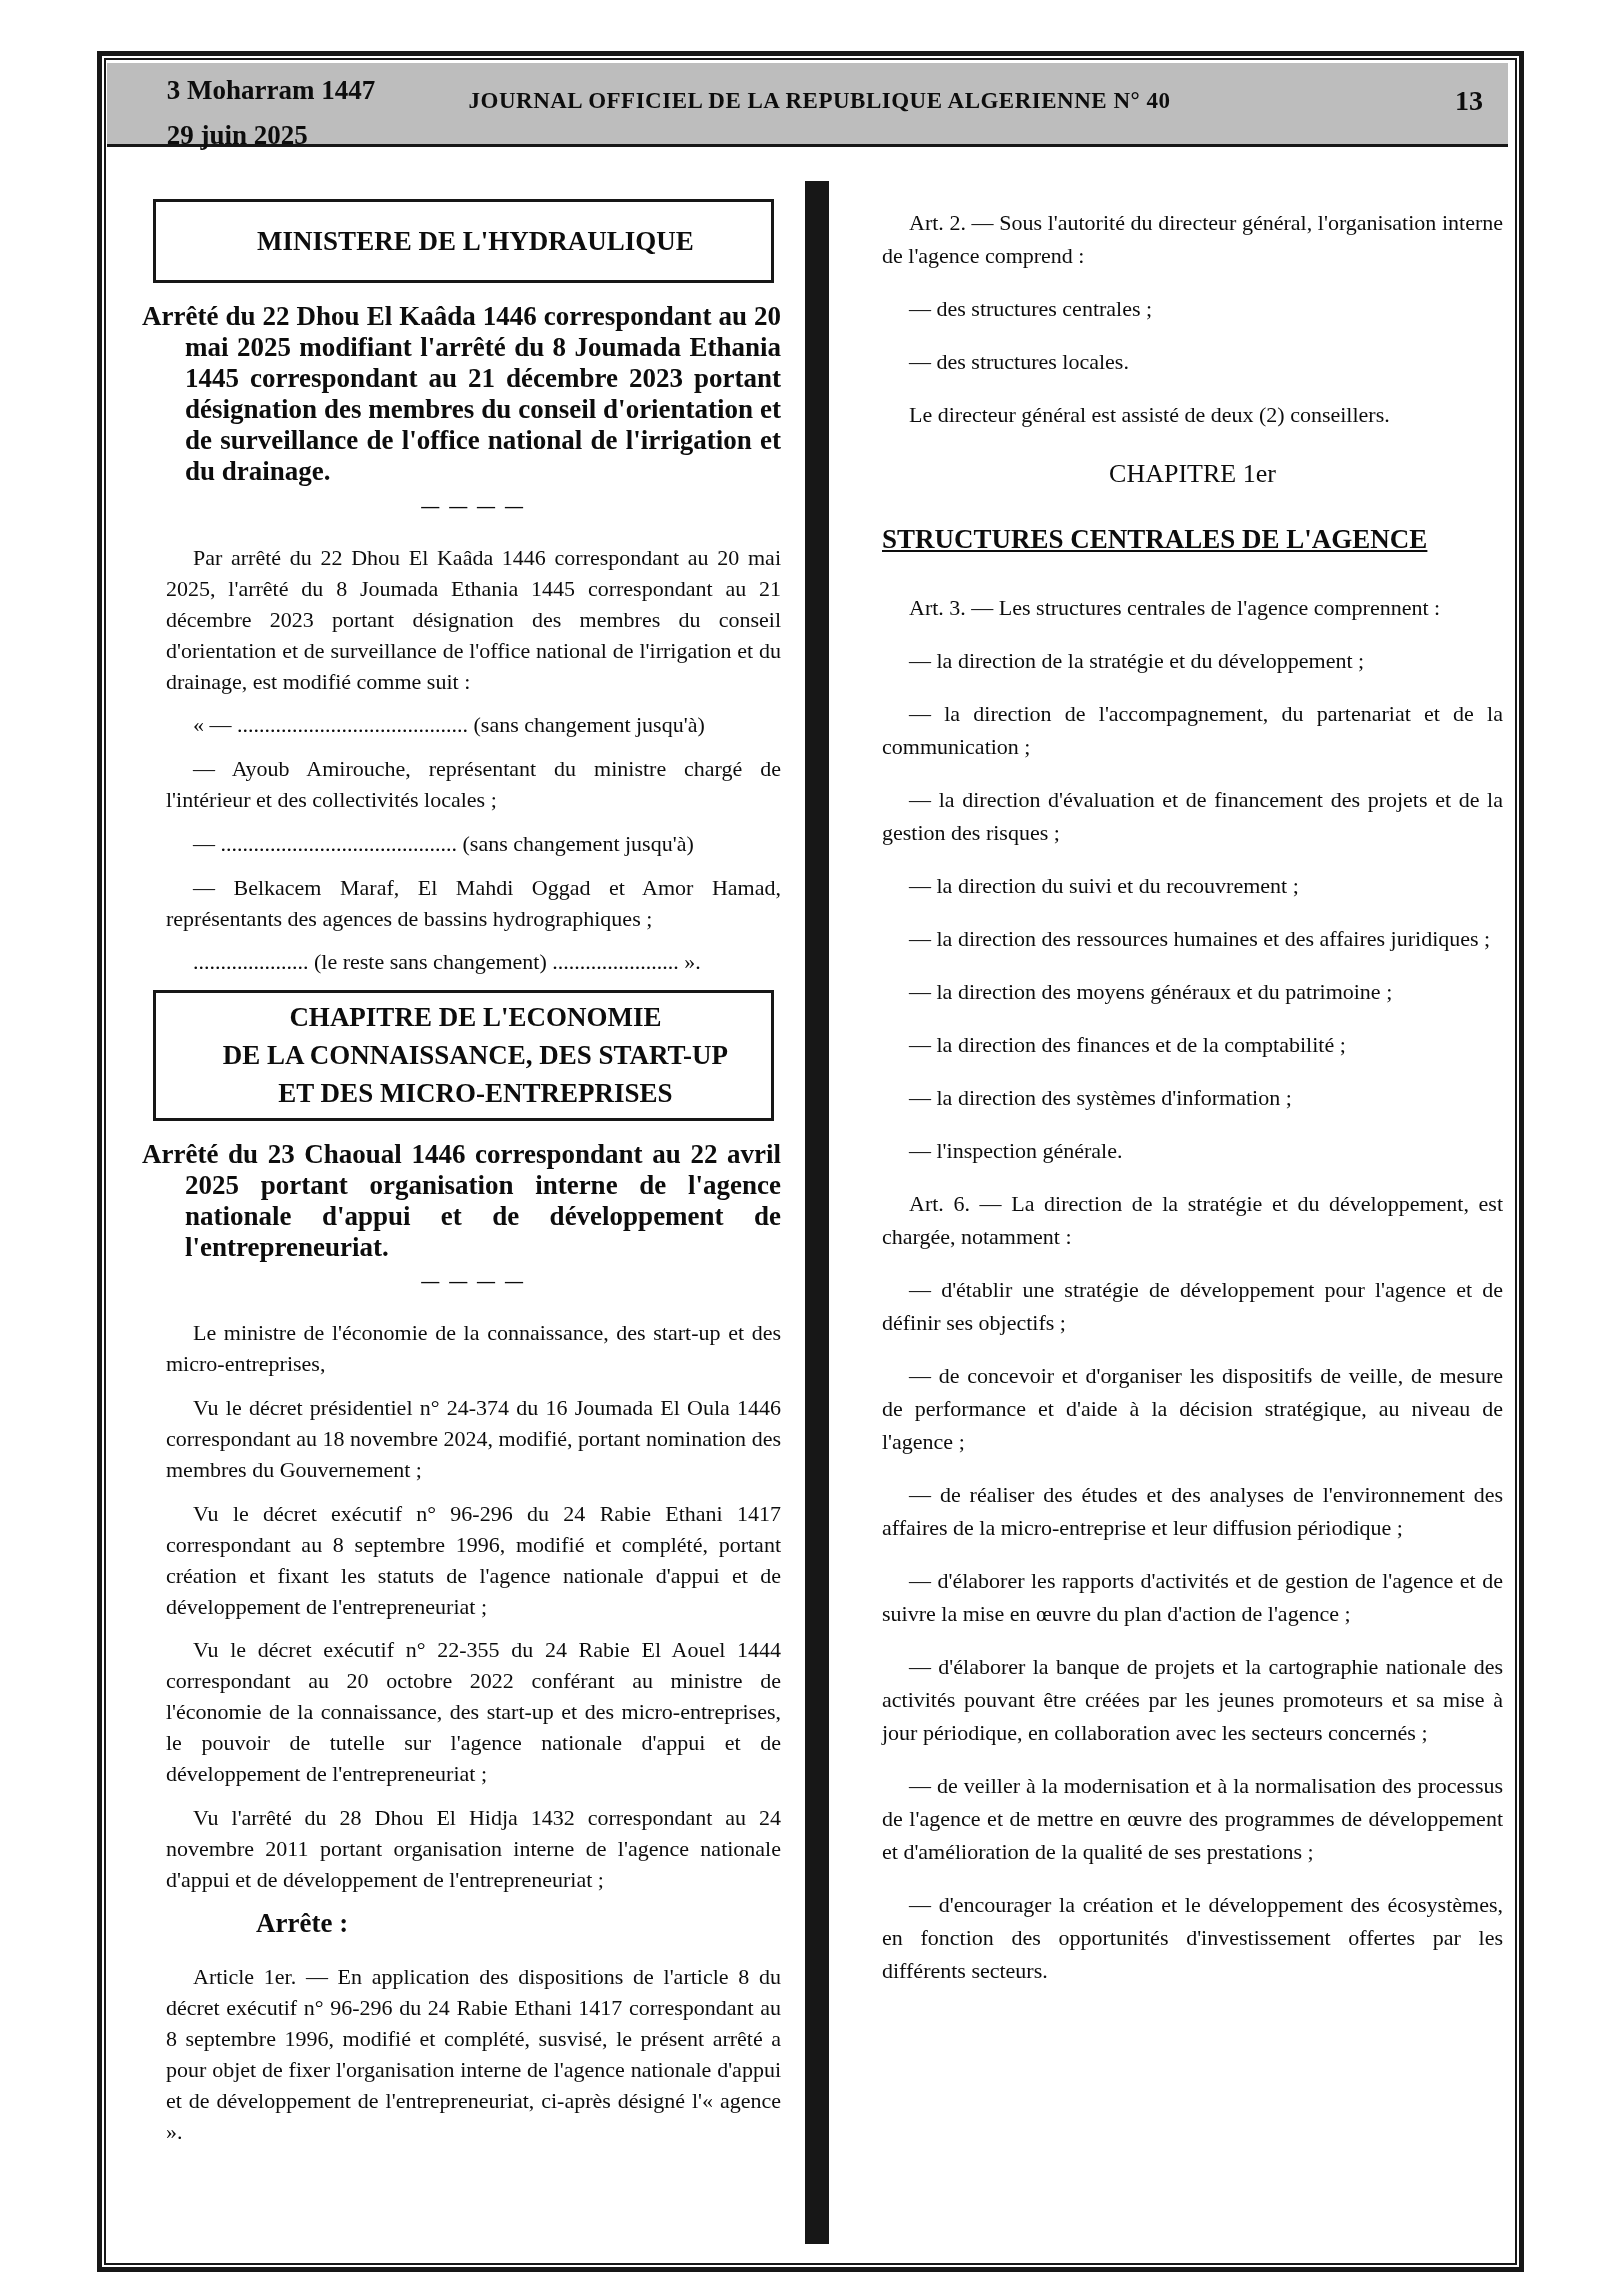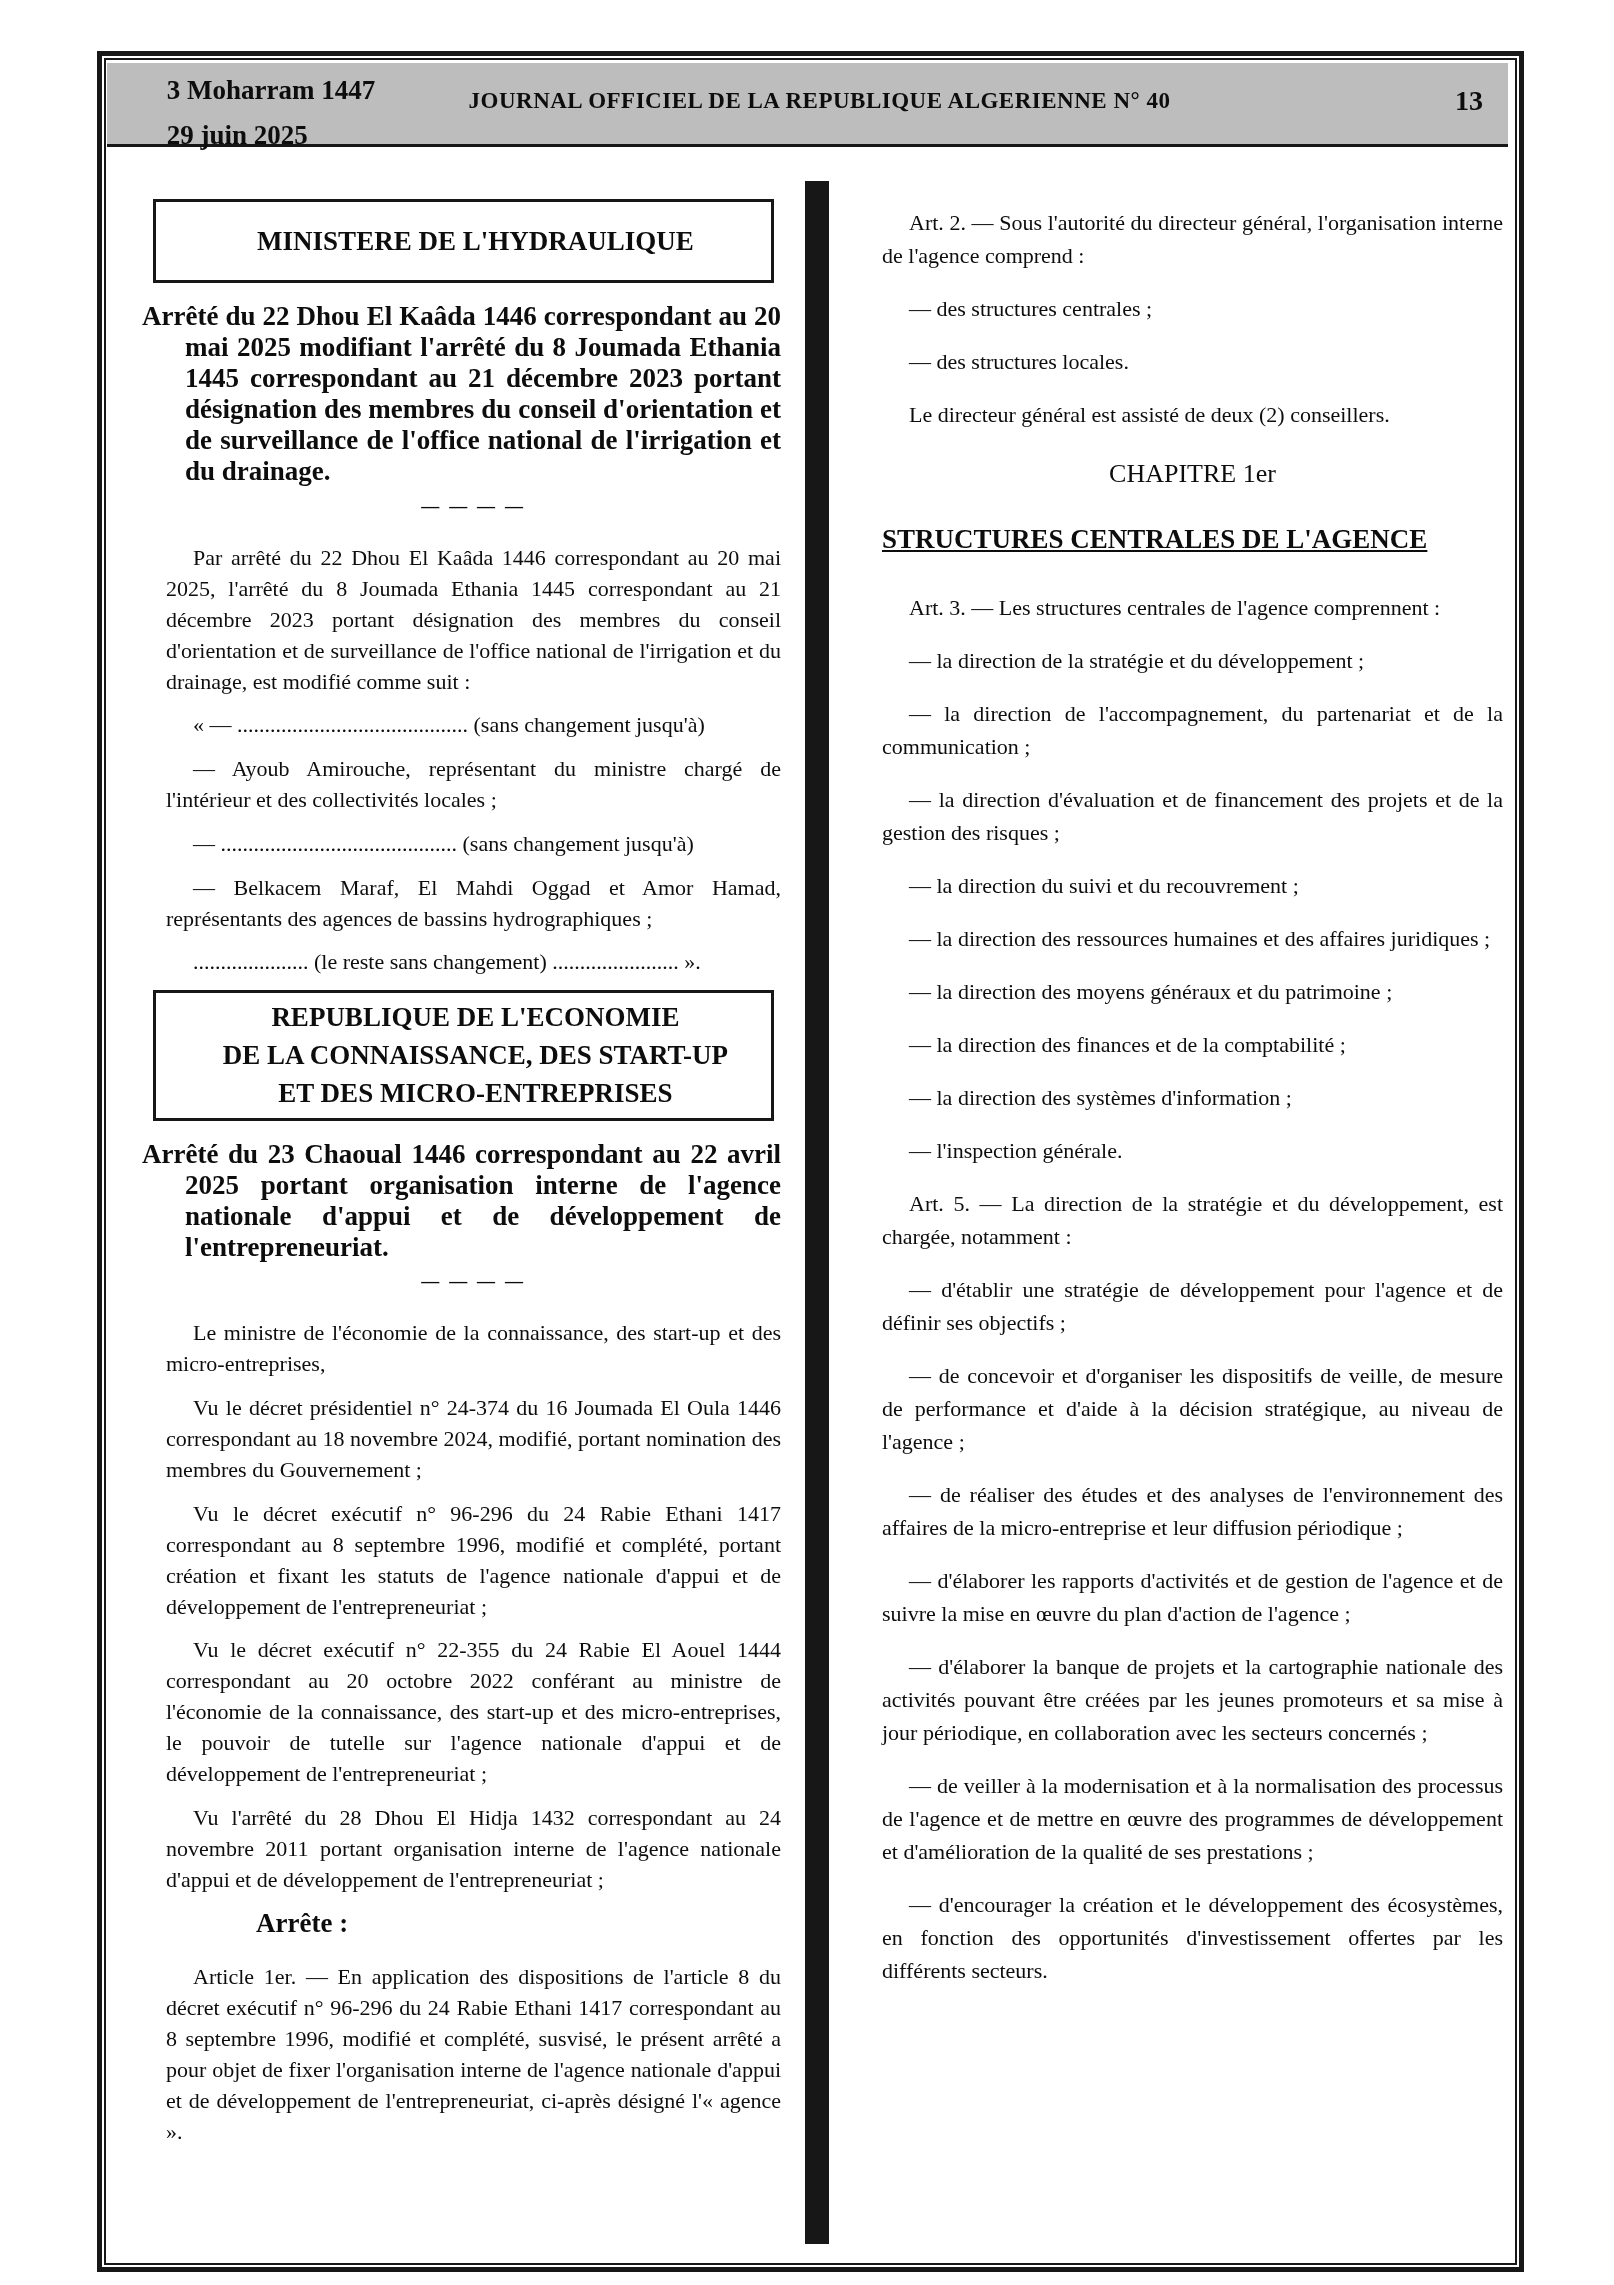--- a/index.html
+++ b/index.html
@@ -74,21 +74,21 @@
 <div class="col col-left" id="col-left">
     <div class="mbox single"><span>MINISTERE DE L'HYDRAULIQUE</span></div>
     <p class="atitle">Arrêté du 22 Dhou El Kaâda 1446 correspondant au 20 mai 2025 modifiant l'arrêté du 8 Joumada Ethania 1445 correspondant au 21 décembre 2023 portant désignation des membres du conseil d'orientation et de surveillance de l'office national de l'irrigation et du drainage.</p>
     <p class="sep">— — — —</p>
     <p class="body">Par arrêté du 22 Dhou El Kaâda 1446 correspondant au 20 mai 2025, l'arrêté du 8 Joumada Ethania 1445 correspondant au 21 décembre 2023 portant désignation des membres du conseil d'orientation et de surveillance de l'office national de l'irrigation et du drainage, est modifié comme suit :</p>
     <p class="body">« — .......................................... (sans changement jusqu'à)</p>
     <p class="body">— Ayoub Amirouche, représentant du ministre chargé de l'intérieur et des collectivités locales ;</p>
     <p class="body">— ........................................... (sans changement jusqu'à)</p>
     <p class="body">— Belkacem Maraf, El Mahdi Oggad et Amor Hamad, représentants des agences de bassins hydrographiques ;</p>
     <p class="body">..................... (le reste sans changement) ....................... ».</p>
-    <div class="mbox"><span>REPUBLIQUE DE L'ECONOMIE</span><br><span>DE LA CONNAISSANCE, DES START-UP</span><br><span>ET DES MICRO-ENTREPRISES</span></div>
+    <div class="mbox"><span>CHAPITRE DE L'ECONOMIE</span><br><span>DE LA CONNAISSANCE, DES START-UP</span><br><span>ET DES MICRO-ENTREPRISES</span></div>
     <p class="atitle">Arrêté du 23 Chaoual 1446 correspondant au 22 avril 2025 portant organisation interne de l'agence nationale d'appui et de développement de l'entrepreneuriat.</p>
     <p class="sep">— — — —</p>
     <p class="body">Le ministre de l'économie de la connaissance, des start-up et des micro-entreprises,</p>
     <p class="body">Vu le décret présidentiel n° 24-374 du 16 Joumada El Oula 1446 correspondant au 18 novembre 2024, modifié, portant nomination des membres du Gouvernement ;</p>
     <p class="body">Vu le décret exécutif n° 96-296 du 24 Rabie Ethani 1417 correspondant au 8 septembre 1996, modifié et complété, portant création et fixant les statuts de l'agence nationale d'appui et de développement de l'entrepreneuriat ;</p>
     <p class="body">Vu le décret exécutif n° 22-355 du 24 Rabie El Aouel 1444 correspondant au 20 octobre 2022 conférant au ministre de l'économie de la connaissance, des start-up et des micro-entreprises, le pouvoir de tutelle sur l'agence nationale d'appui et de développement de l'entrepreneuriat ;</p>
     <p class="body">Vu l'arrêté du 28 Dhou El Hidja 1432 correspondant au 24 novembre 2011 portant organisation interne de l'agence nationale d'appui et de développement de l'entrepreneuriat ;</p>
     <p class="arrete">Arrête :</p>
     <p class="body">Article 1er. — En application des dispositions de l'article 8 du décret exécutif n° 96-296 du 24 Rabie Ethani 1417 correspondant au 8 septembre 1996, modifié et complété, susvisé, le présent arrêté a pour objet de fixer l'organisation interne de l'agence nationale d'appui et de développement de l'entrepreneuriat, ci-après désigné l'« agence ».</p>
   </div>
@@ -102,21 +102,21 @@
     <p class="body">Art. 3. — Les structures centrales de l'agence comprennent :</p>
     <p class="body">— la direction de la stratégie et du développement ;</p>
     <p class="body">— la direction de l'accompagnement, du partenariat et de la communication ;</p>
     <p class="body">— la direction d'évaluation et de financement des projets et de la gestion des risques ;</p>
     <p class="body">— la direction du suivi et du recouvrement ;</p>
     <p class="body">— la direction des ressources humaines et des affaires juridiques ;</p>
     <p class="body">— la direction des moyens généraux et du patrimoine ;</p>
     <p class="body">— la direction des finances et de la comptabilité ;</p>
     <p class="body">— la direction des systèmes d'information ;</p>
     <p class="body">— l'inspection générale.</p>
-    <p class="body">Art. 5. — La direction de la stratégie et du développement, est chargée, notamment :</p>
+    <p class="body">Art. 6. — La direction de la stratégie et du développement, est chargée, notamment :</p>
     <p class="body">— d'établir une stratégie de développement pour l'agence et de définir ses objectifs ;</p>
     <p class="body">— de concevoir et d'organiser les dispositifs de veille, de mesure de performance et d'aide à la décision stratégique, au niveau de l'agence ;</p>
     <p class="body">— de réaliser des études et des analyses de l'environnement des affaires de la micro-entreprise et leur diffusion périodique ;</p>
     <p class="body">— d'élaborer les rapports d'activités et de gestion de l'agence et de suivre la mise en œuvre du plan d'action de l'agence ;</p>
     <p class="body">— d'élaborer la banque de projets et la cartographie nationale des activités pouvant être créées par les jeunes promoteurs et sa mise à jour périodique, en collaboration avec les secteurs concernés ;</p>
     <p class="body">— de veiller à la modernisation et à la normalisation des processus de l'agence et de mettre en œuvre des programmes de développement et d'amélioration de la qualité de ses prestations ;</p>
     <p class="body">— d'encourager la création et le développement des écosystèmes, en fonction des opportunités d'investissement offertes par les différents secteurs.</p>
   </div>
 
 

